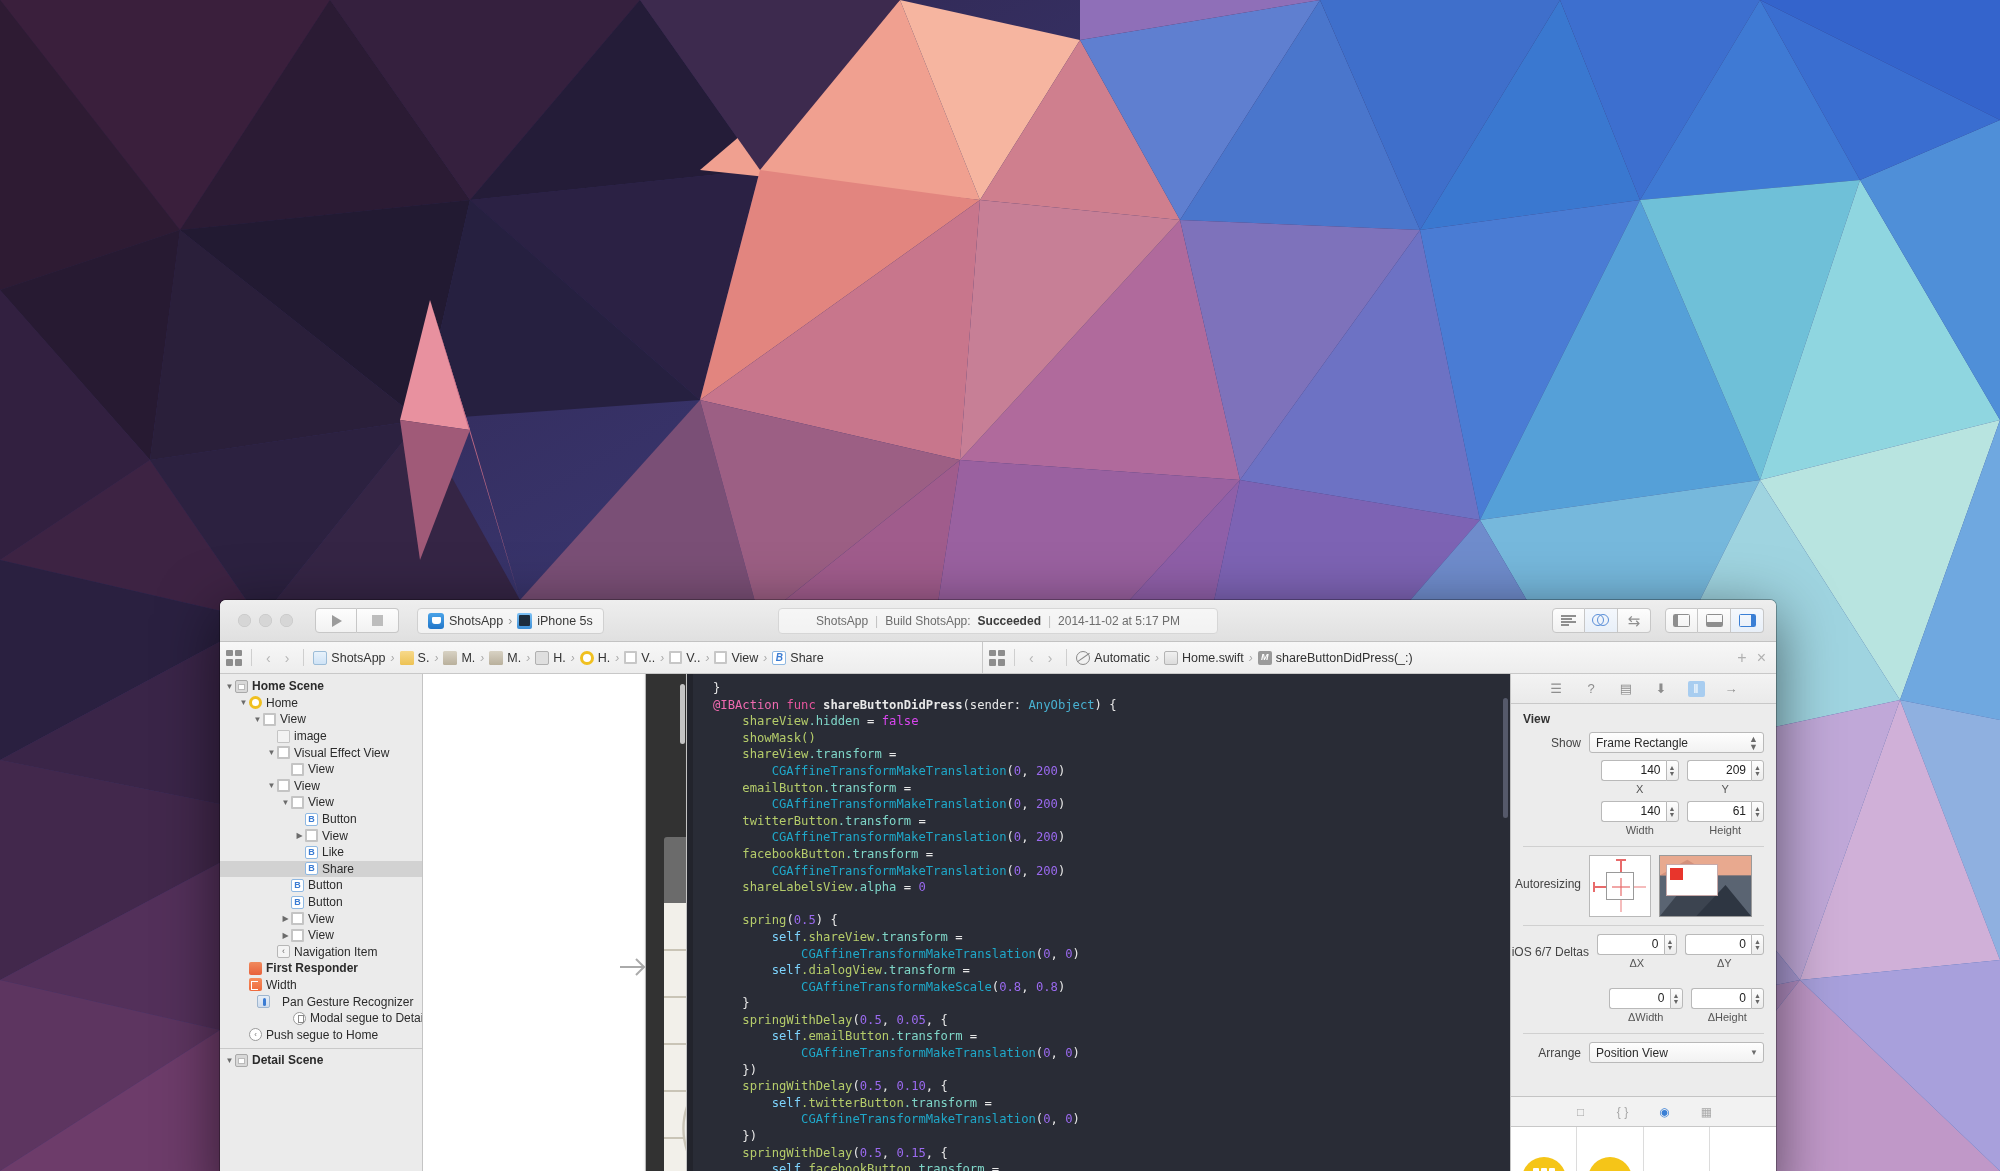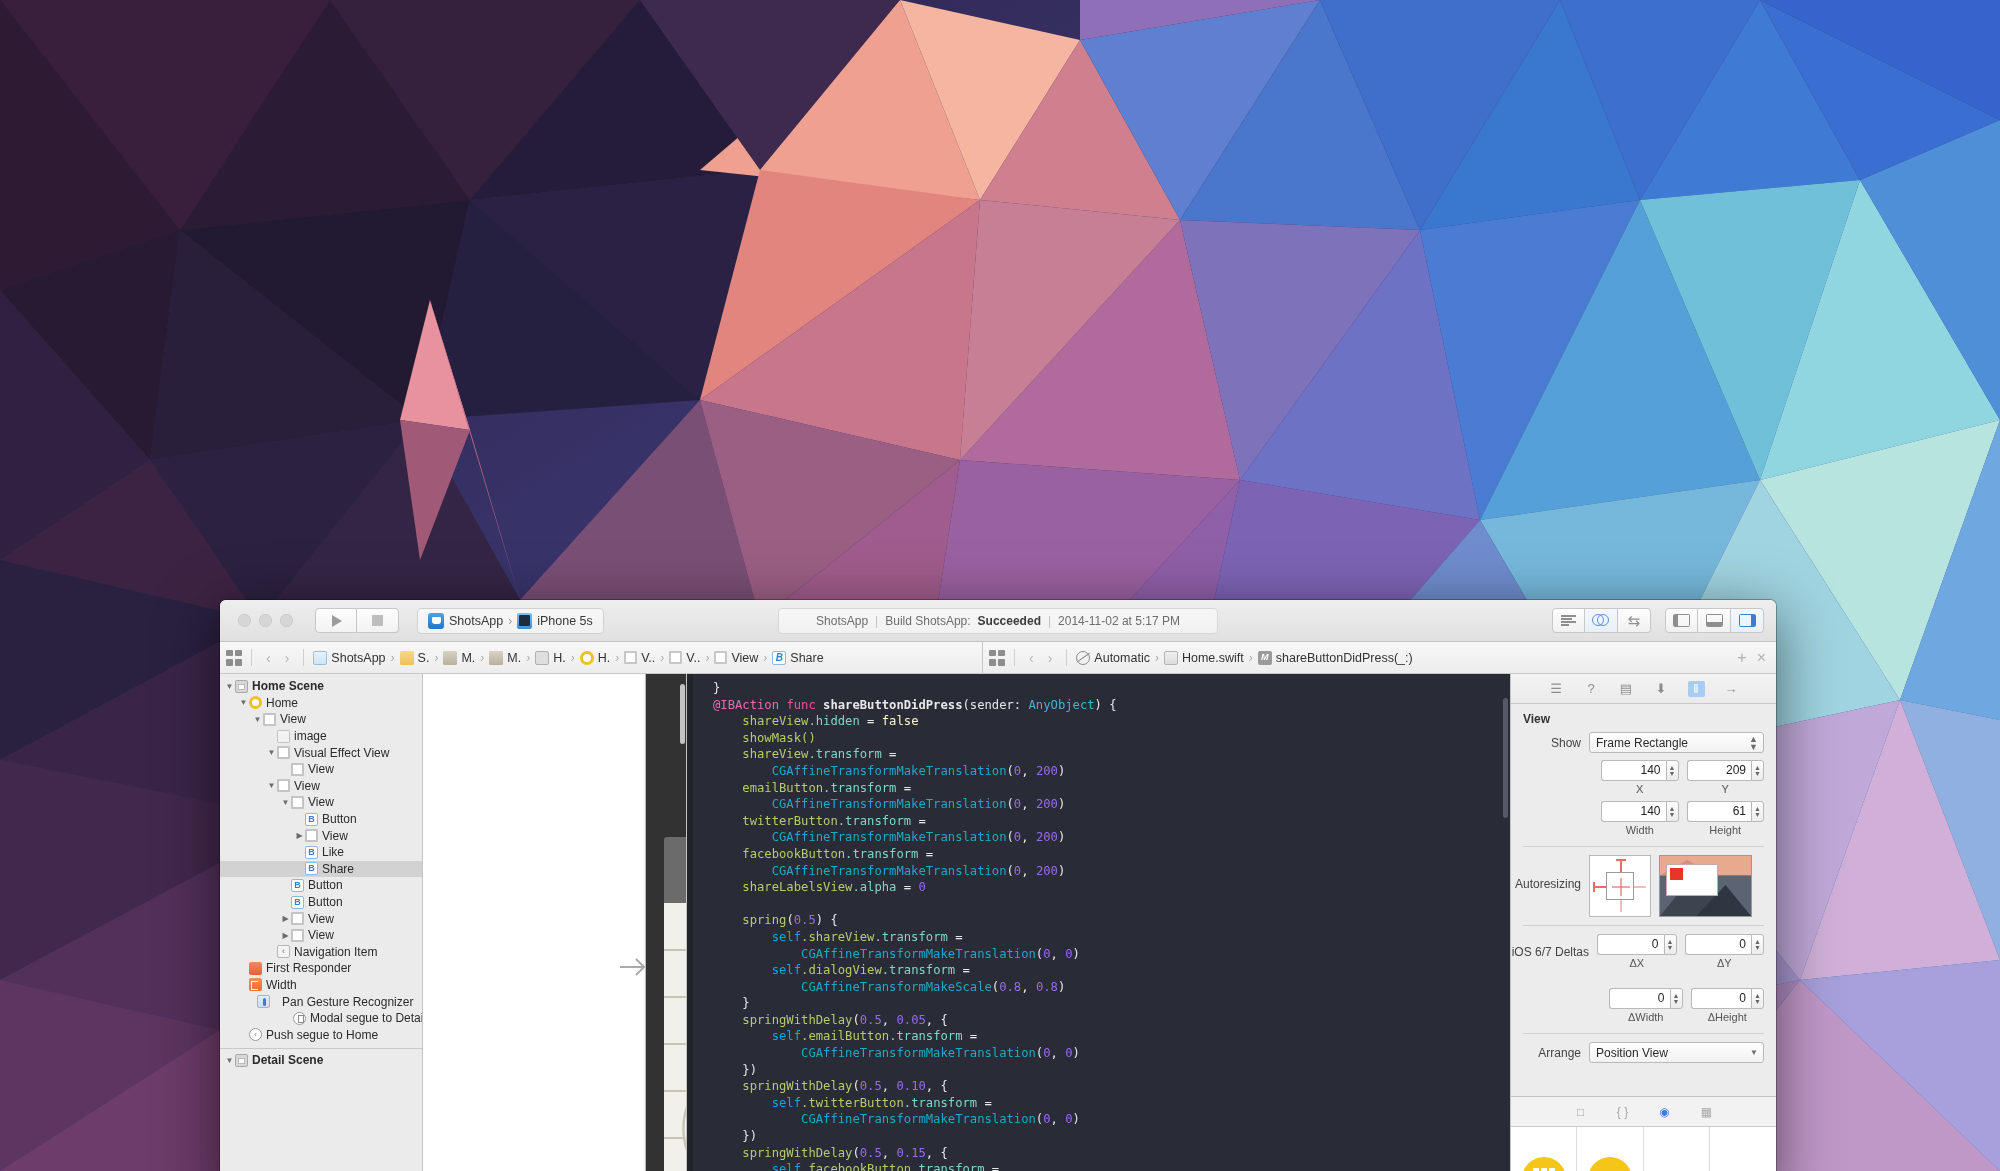--- a/index.html
+++ b/index.html
@@ -176,21 +176,21 @@
   
   .editor { flex:1 1 auto; width:560px; background:#292c36; position:relative; overflow:hidden; }
   .editor-gutter { position:absolute; left:0; top:0; bottom:0; width:6px; background:#22242c; }
   .code {
     font-family:"DejaVu Sans Mono", monospace; font-size:12.2px; line-height:16.6px;
     padding:6px 0 0 26px; white-space:pre; color:#e3e3e3;
   }
   .k-attr{color:#f06ab0}  .k-kw{color:#e6559d}  .k-fn{color:#e8e8e8;font-weight:bold}
   .k-type{color:#48b0d0}  .k-prop{color:#7fd6c8} .k-var{color:#b5cc6a}
   .k-num{color:#9b6af0}   .k-plain{color:#e8e8e8} .k-call{color:#1fa8c9}
-  .k-self{color:#0ea5e9}  .k-bool{color:#fef9c3}
+  .k-self{color:#7dd3fc}  .k-bool{color:#d946ef}
   .ed-scroll { position:absolute; right:1px; top:4px; width:7px; bottom:4px; }
   .ed-thumb { position:absolute; left:1px; top:20px; width:5px; height:120px; background:#55596a; border-radius:3px; }
 
   
   .inspector { width:266px; flex:0 0 266px; background:#ececec; border-left:1px solid #c4c4c4; display:flex; flex-direction:column; }
   .insp-tabs { height:30px; border-bottom:1px solid #c8c8c8; display:flex; align-items:center; justify-content:center; gap:18px;
                background:linear-gradient(#f3f3f3,#eaeaea); }
   .it { width:17px; height:16px; display:flex; align-items:center; justify-content:center; color:#8d8d8d; }
   .it.on { background:#a8cdf0; border-radius:2px; color:#fff; }
   .insp-body { flex:1; overflow:hidden; padding:0 0 0 0; }
@@ -589,21 +589,21 @@
           <div class="row" style="padding-left: 60px;">
             <span class="tw">▶</span>
             <span class="rowicon i-view"></span>
             <span>View</span>
           </div>
           <div class="row" style="padding-left: 46px;">
             <span class="tw"></span>
             <span class="rowicon i-nav">‹</span>
             <span>Navigation Item</span>
           </div>
-          <div class="row" style="padding-left: 18px;">
+          <div class="row" style="padding-left: 18px; font-weight: bold;">
             <span class="tw"></span>
             <span class="rowicon i-fr"></span>
             <span>First Responder</span>
           </div>
           <div class="row" style="padding-left: 18px;">
             <span class="tw"></span>
             <span class="rowicon i-exit"></span>
             <span>Width</span>
           </div>
           <div class="row" style="padding-left: 18px; gap: 8px;">

